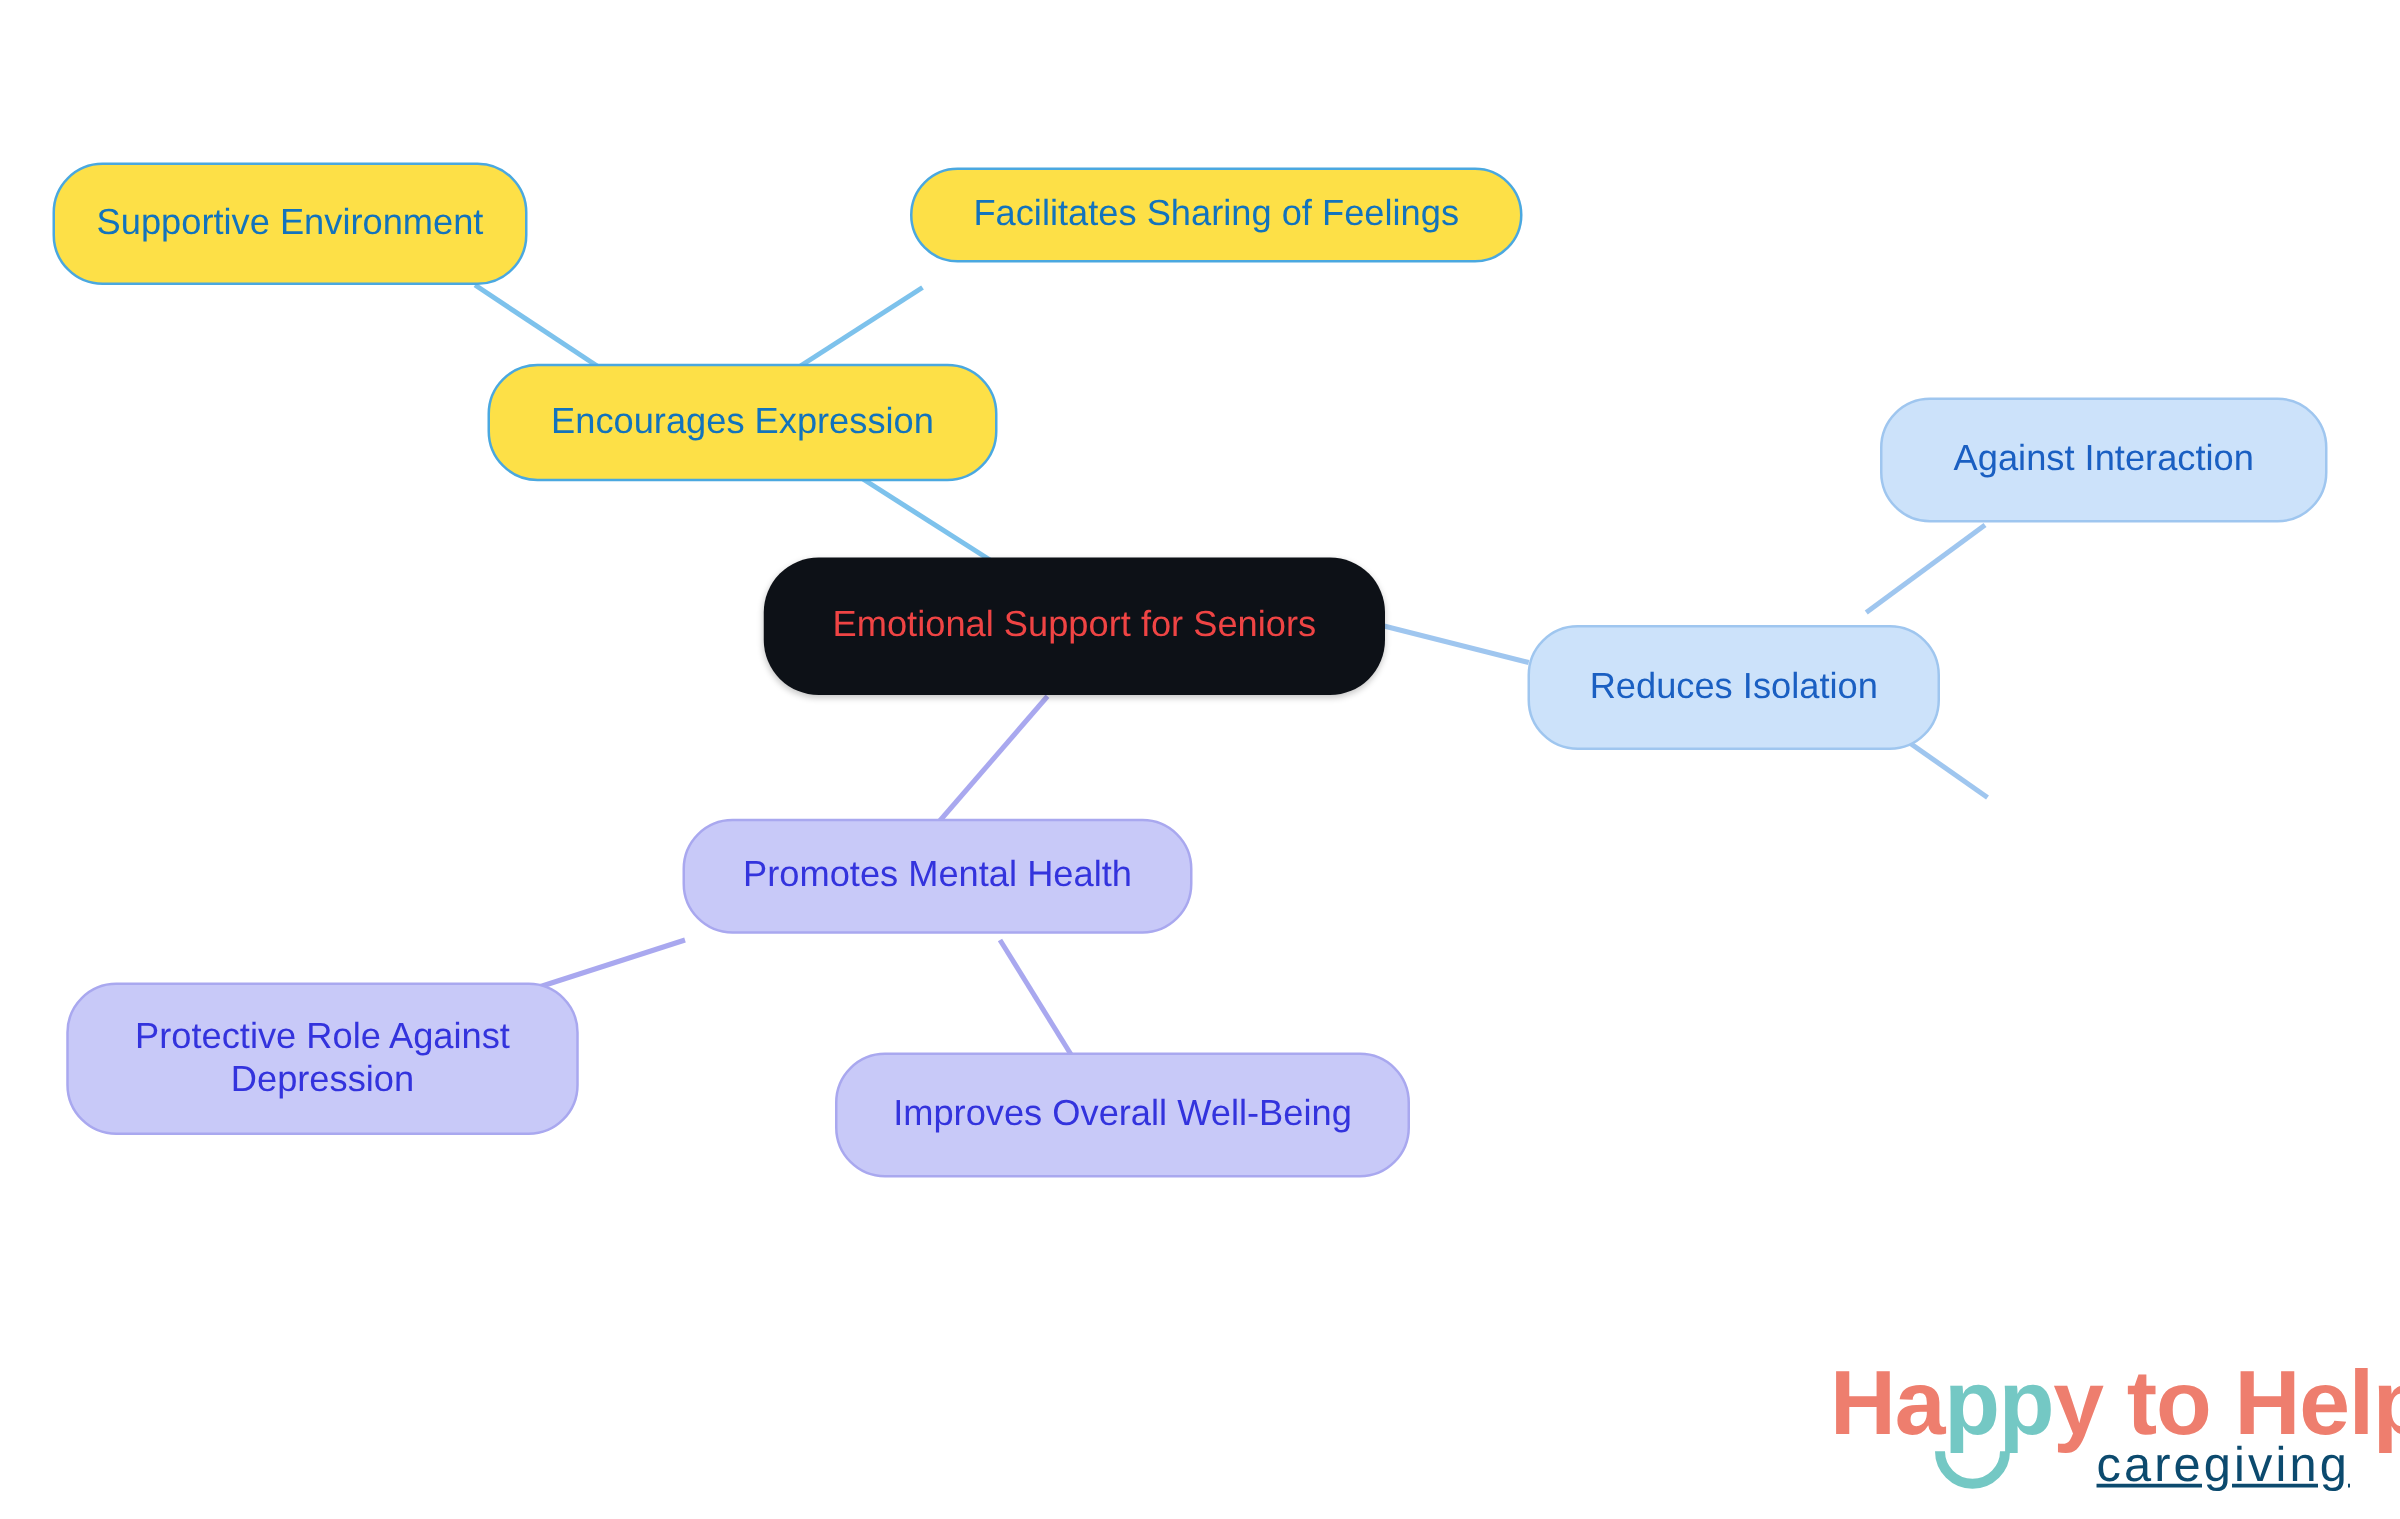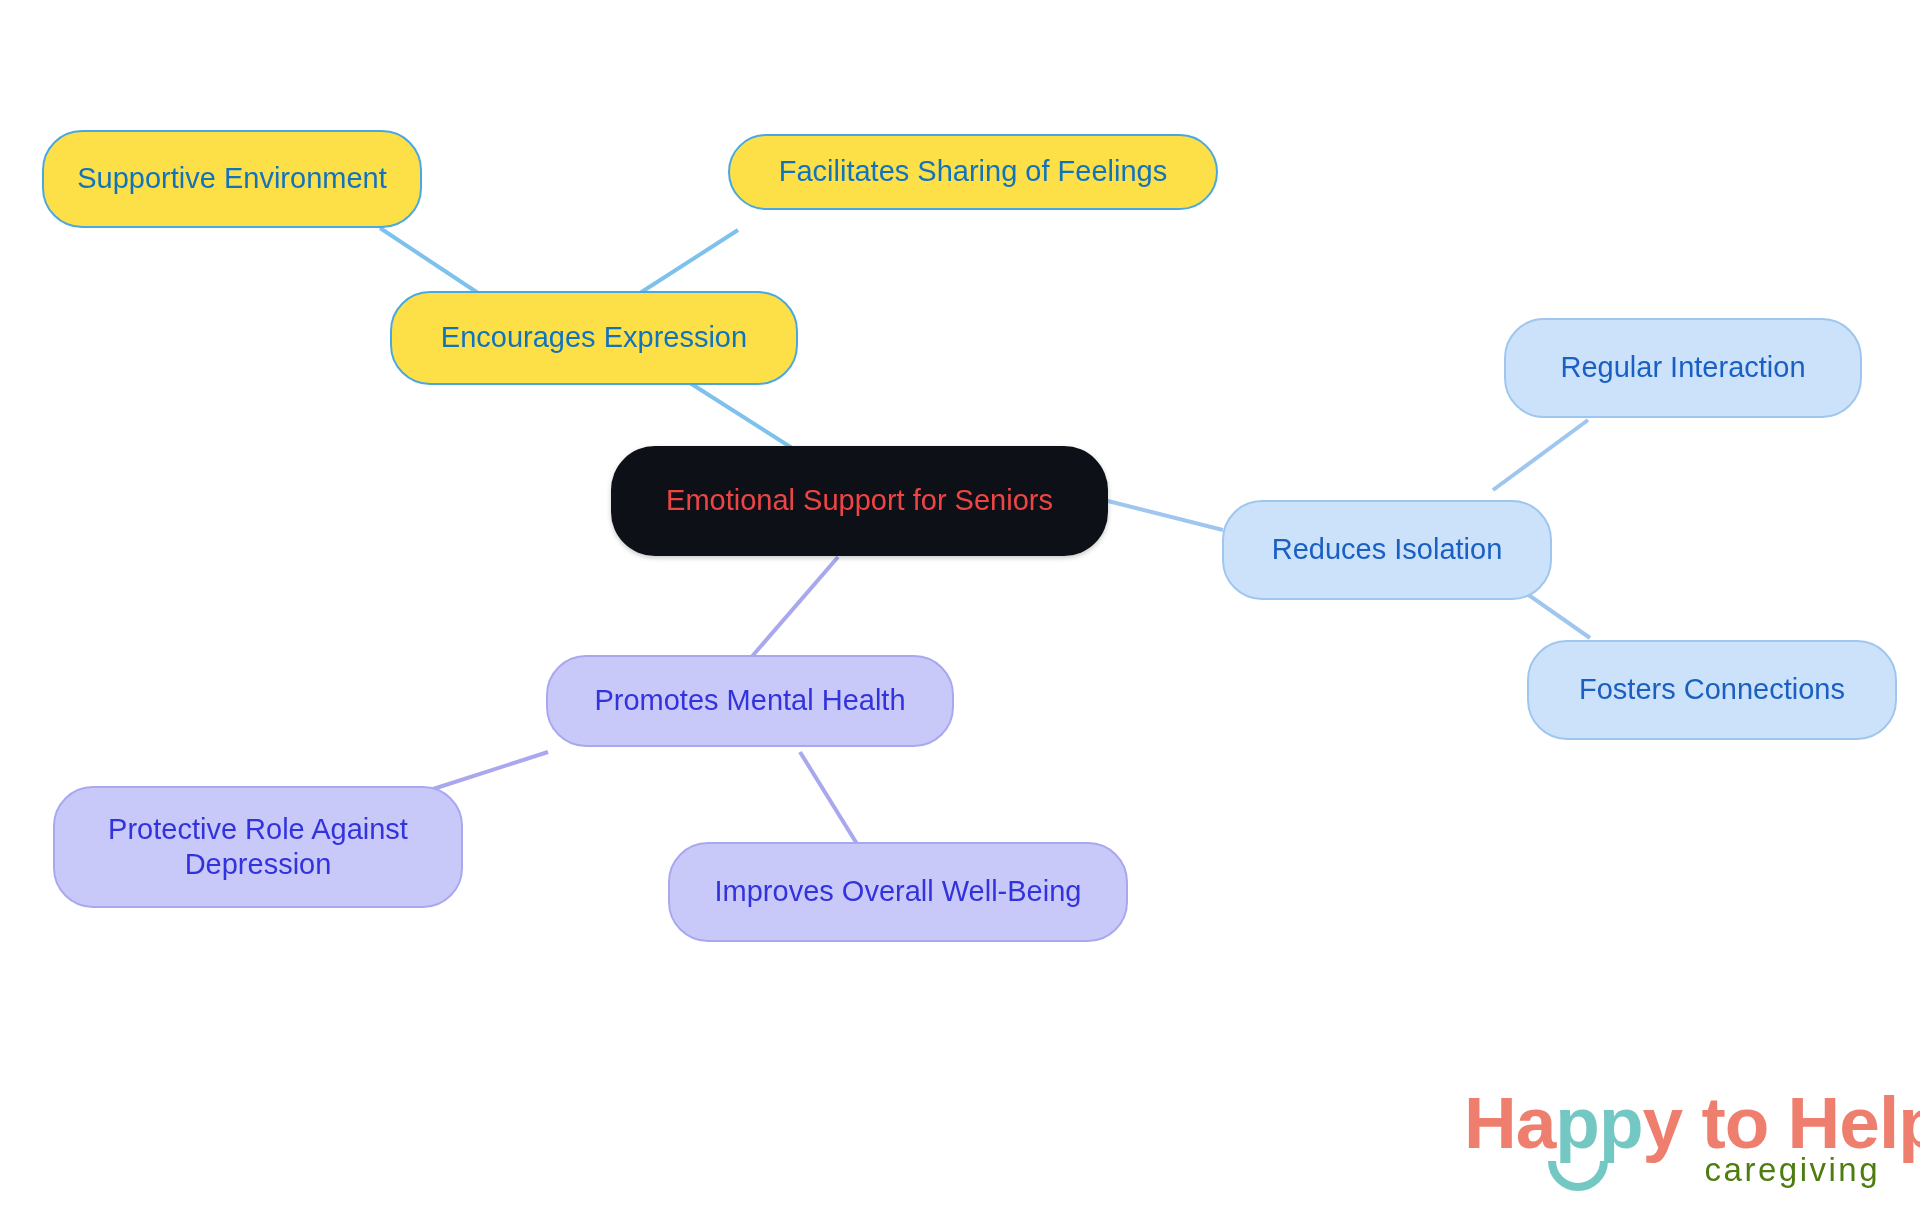--- a/index.html
+++ b/index.html
@@ -91,23 +91,24 @@
     letter-spacing: -1px;
     color: #ee7e6e;
     white-space: pre;
     line-height: 84px;
   }
   .logo-teal { color: #74c8c4; }
   .logo-sub {
     position: absolute;
     right: 4px;
     top: 70px;
-    font-size: 33px;
+    font-size: 39px;
     letter-spacing: 2.5px;
-    color: #4d7c0f;
+    color: #0c4a6e;
+    text-decoration: underline;
   }
   #logo-smile {
     position: absolute;
     left: 84px;
     top: 78px;
     width: 60px;
     height: 36px;
   }
 </style>
 </head>
@@ -146,30 +147,27 @@
 
   <div class="node node-blue" style="left:390px; top:291px; width:408px; height:94px;">
     <span>Encourages Expression</span>
   </div>
 
   <div class="node node-root" style="left:611px; top:446px; width:497px; height:110px;">
     <span>Emotional Support for Seniors</span>
   </div>
 
   <div class="node node-paleblue" style="left:1504px; top:318px; width:358px; height:100px;">
-    <span>Regular Interaction</span>
+    <span>Against Interaction</span>
   </div>
 
   <div class="node node-paleblue" style="left:1222px; top:488px; width:330px; height:100px;margin-top:12px;">
     <span>Reduces Isolation</span>
   </div>
 
-  <div class="node node-paleblue" style="left:1527px; top:640px; width:370px; height:100px;">
-    <span>Fosters Connections</span>
-  </div>
 
   <div class="node node-purple" style="left:546px; top:655px; width:408px; height:92px;">
     <span>Promotes Mental Health</span>
   </div>
 
   <div class="node node-purple" style="left:25px; top:786px; width:410px; height:122px;margin-left:28px;">
     <span>Protective Role Against
 Depression</span>
   </div>
 

